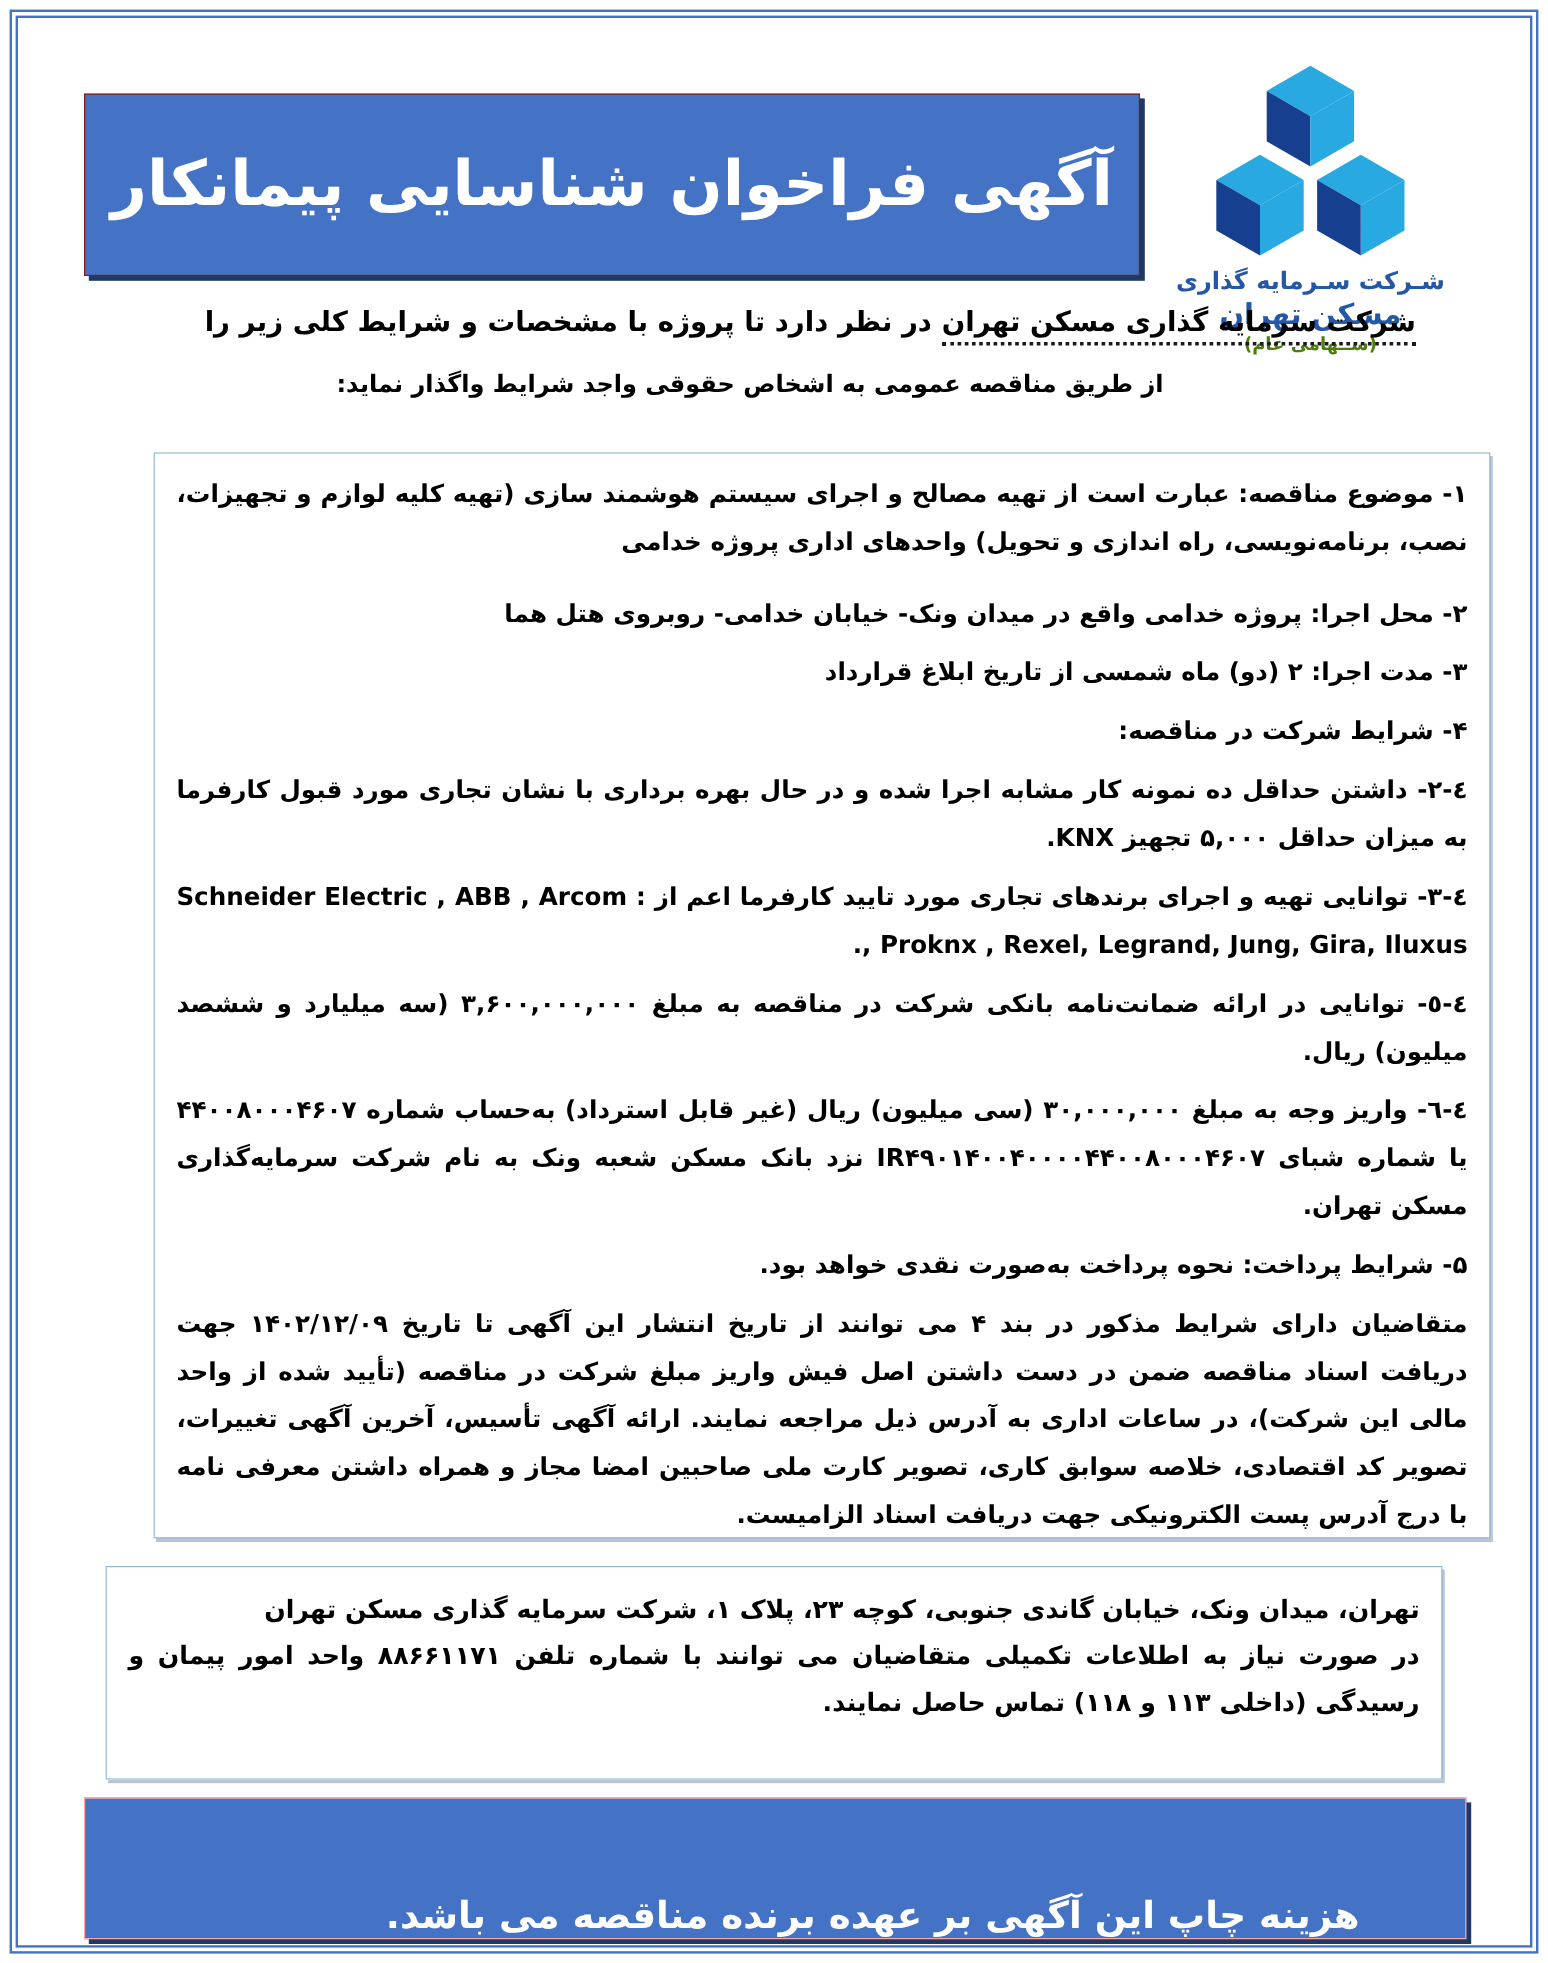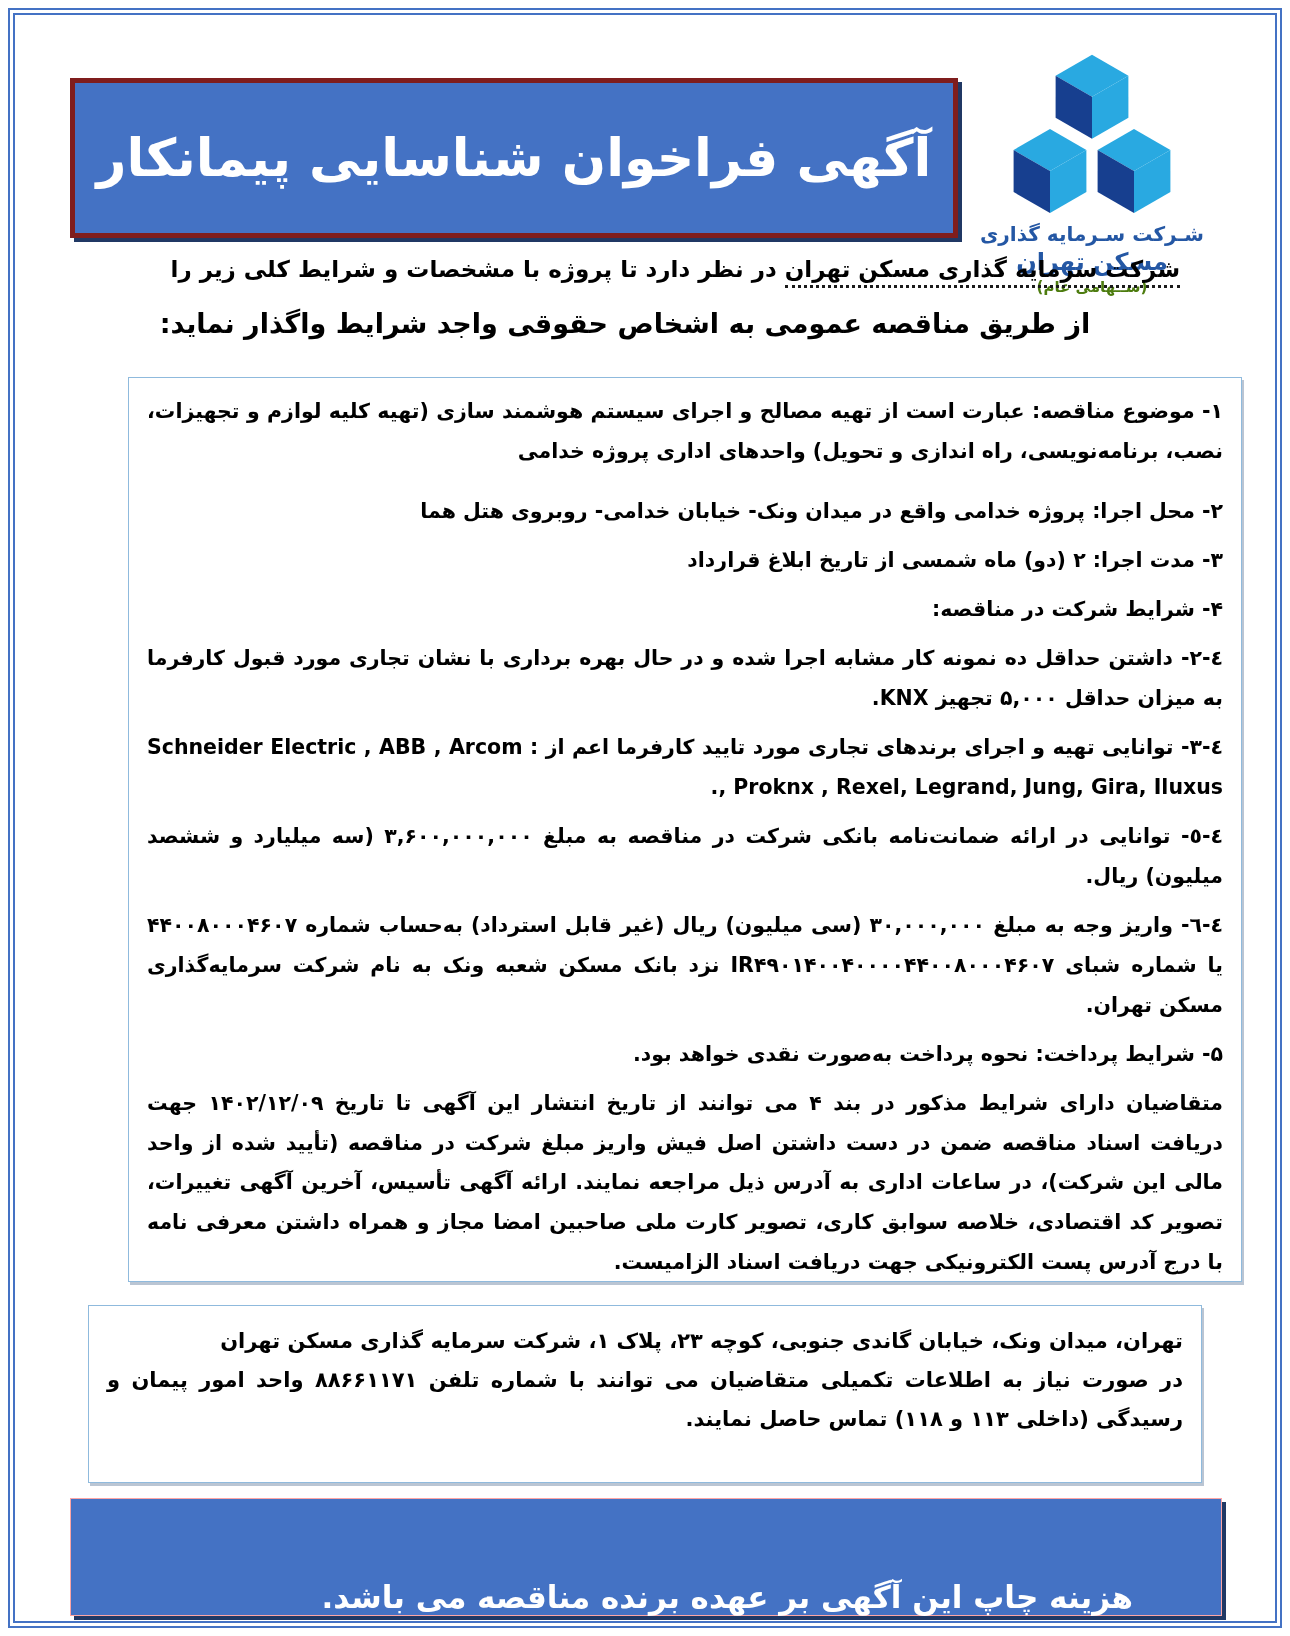--- a/index.html
+++ b/index.html
@@ -7,40 +7,40 @@
     width:1290px;height:1636px;position:relative;overflow:hidden;
     font-family:"DejaVu Sans",sans-serif;color:#111;
   }
   
   .page-frame{
     position:absolute;inset:8px;border:7px double #4472C4;pointer-events:none;
   }
   
   .title-banner{
     position:absolute;left:70px;top:78px;width:878px;height:150px;
-    background:#4472C4;border:5px solid #7f1d1d;
+    background:#4472C4;border:1px solid #7f1d1d;
     box-shadow:4px 4px 0 #203864;
     display:flex;align-items:center;justify-content:center;
   }
   .title-banner .title-text{
     color:#ffffff;font-size:52px;font-weight:700;direction:rtl;white-space:nowrap;
   }
   .logo-box{
     position:absolute;left:958px;top:52px;width:268px;height:292px;
     text-align:center;direction:rtl;
   }
   .logo-cubes{display:block;margin:0 auto;}
   .logo-line1{color:#2457A4;font-size:20px;font-weight:700;margin-top:2px;white-space:nowrap;}
   .logo-line2{color:#2457A4;font-size:24px;font-weight:700;margin-top:2px;}
   .logo-line3{color:#4d7c0f;font-size:15px;font-weight:700;margin-top:2px;}
   
   .intro{position:absolute;left:70px;top:256px;width:1110px;direction:rtl;font-weight:700;color:#000;}
   .intro-line1{width:880px;text-align:center;font-size:23px;white-space:nowrap;}
   .intro-line1 .dotted{border-bottom:3px dotted #1a1a1a;padding-bottom:3px;}
-  .intro-line2{width:1110px;text-align:center;font-size:27px;margin-top:26px;white-space:nowrap;}
+  .intro-line2{width:1110px;text-align:center;font-size:20px;margin-top:26px;white-space:nowrap;}
   
   .tender-box{
     position:absolute;left:88px;top:377px;width:1114px;height:905px;
     border:1px solid #8FBADD;box-shadow:2px 3px 0 rgba(130,150,175,.55);
     box-sizing:border-box;padding:14px 18px 0 18px;
     direction:rtl;text-align:justify;
     font-size:20.5px;font-weight:700;line-height:1.95;color:#000;margin-left:40px;
   }
   .tender-box p{margin:0 0 9px 0;}
   .tender-box p.gap-after{margin-bottom:20px;}

